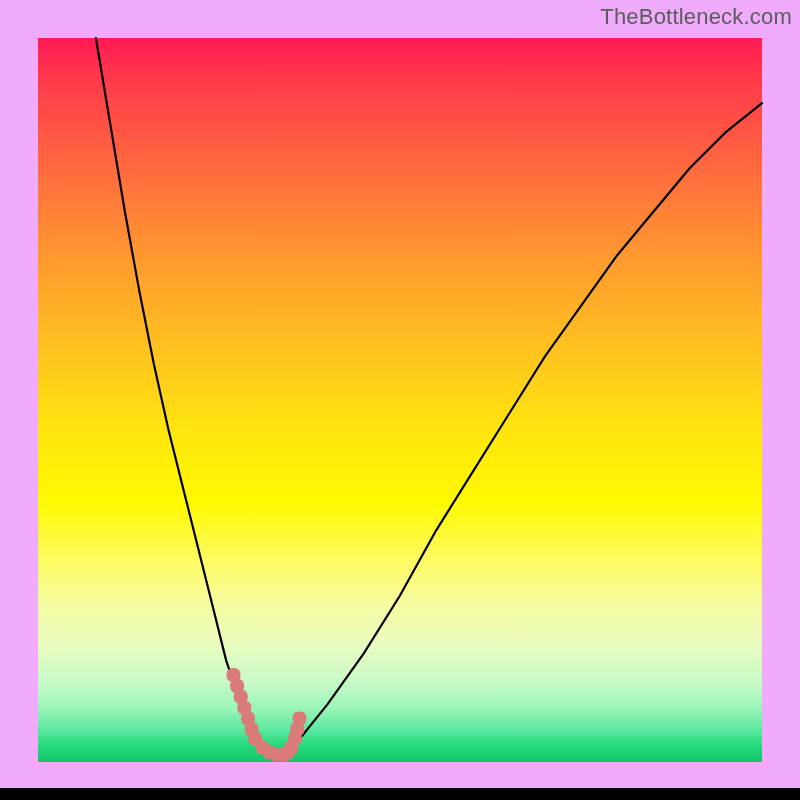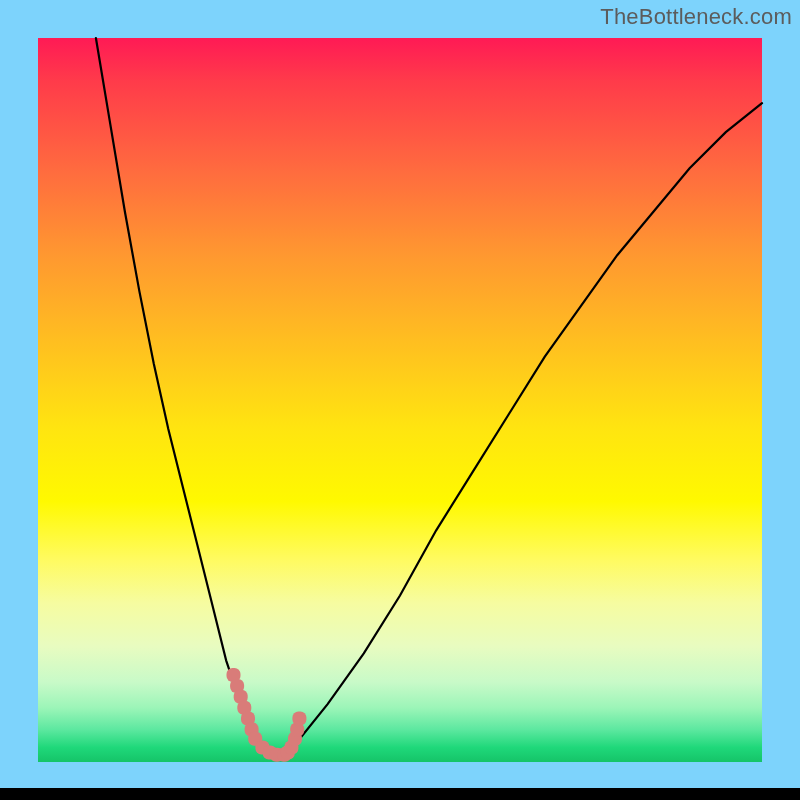--- a/index.html
+++ b/index.html
@@ -9,21 +9,21 @@
     height: 800px;
     background: #000;
     overflow: hidden;
   }
   .frame {
     position: absolute;
     top: 0;
     left: 0;
     width: 800px;
     height: 788px;
-    background: #7dd3fc;
+    background: #f0abfc;
   }
   .plot-area {
     position: absolute;
     top: 38px;
     left: 38px;
     width: 724px;
     height: 724px;
     background: linear-gradient(to bottom,
       #ff1a55 0%,
       #ff3b4a 6%,

